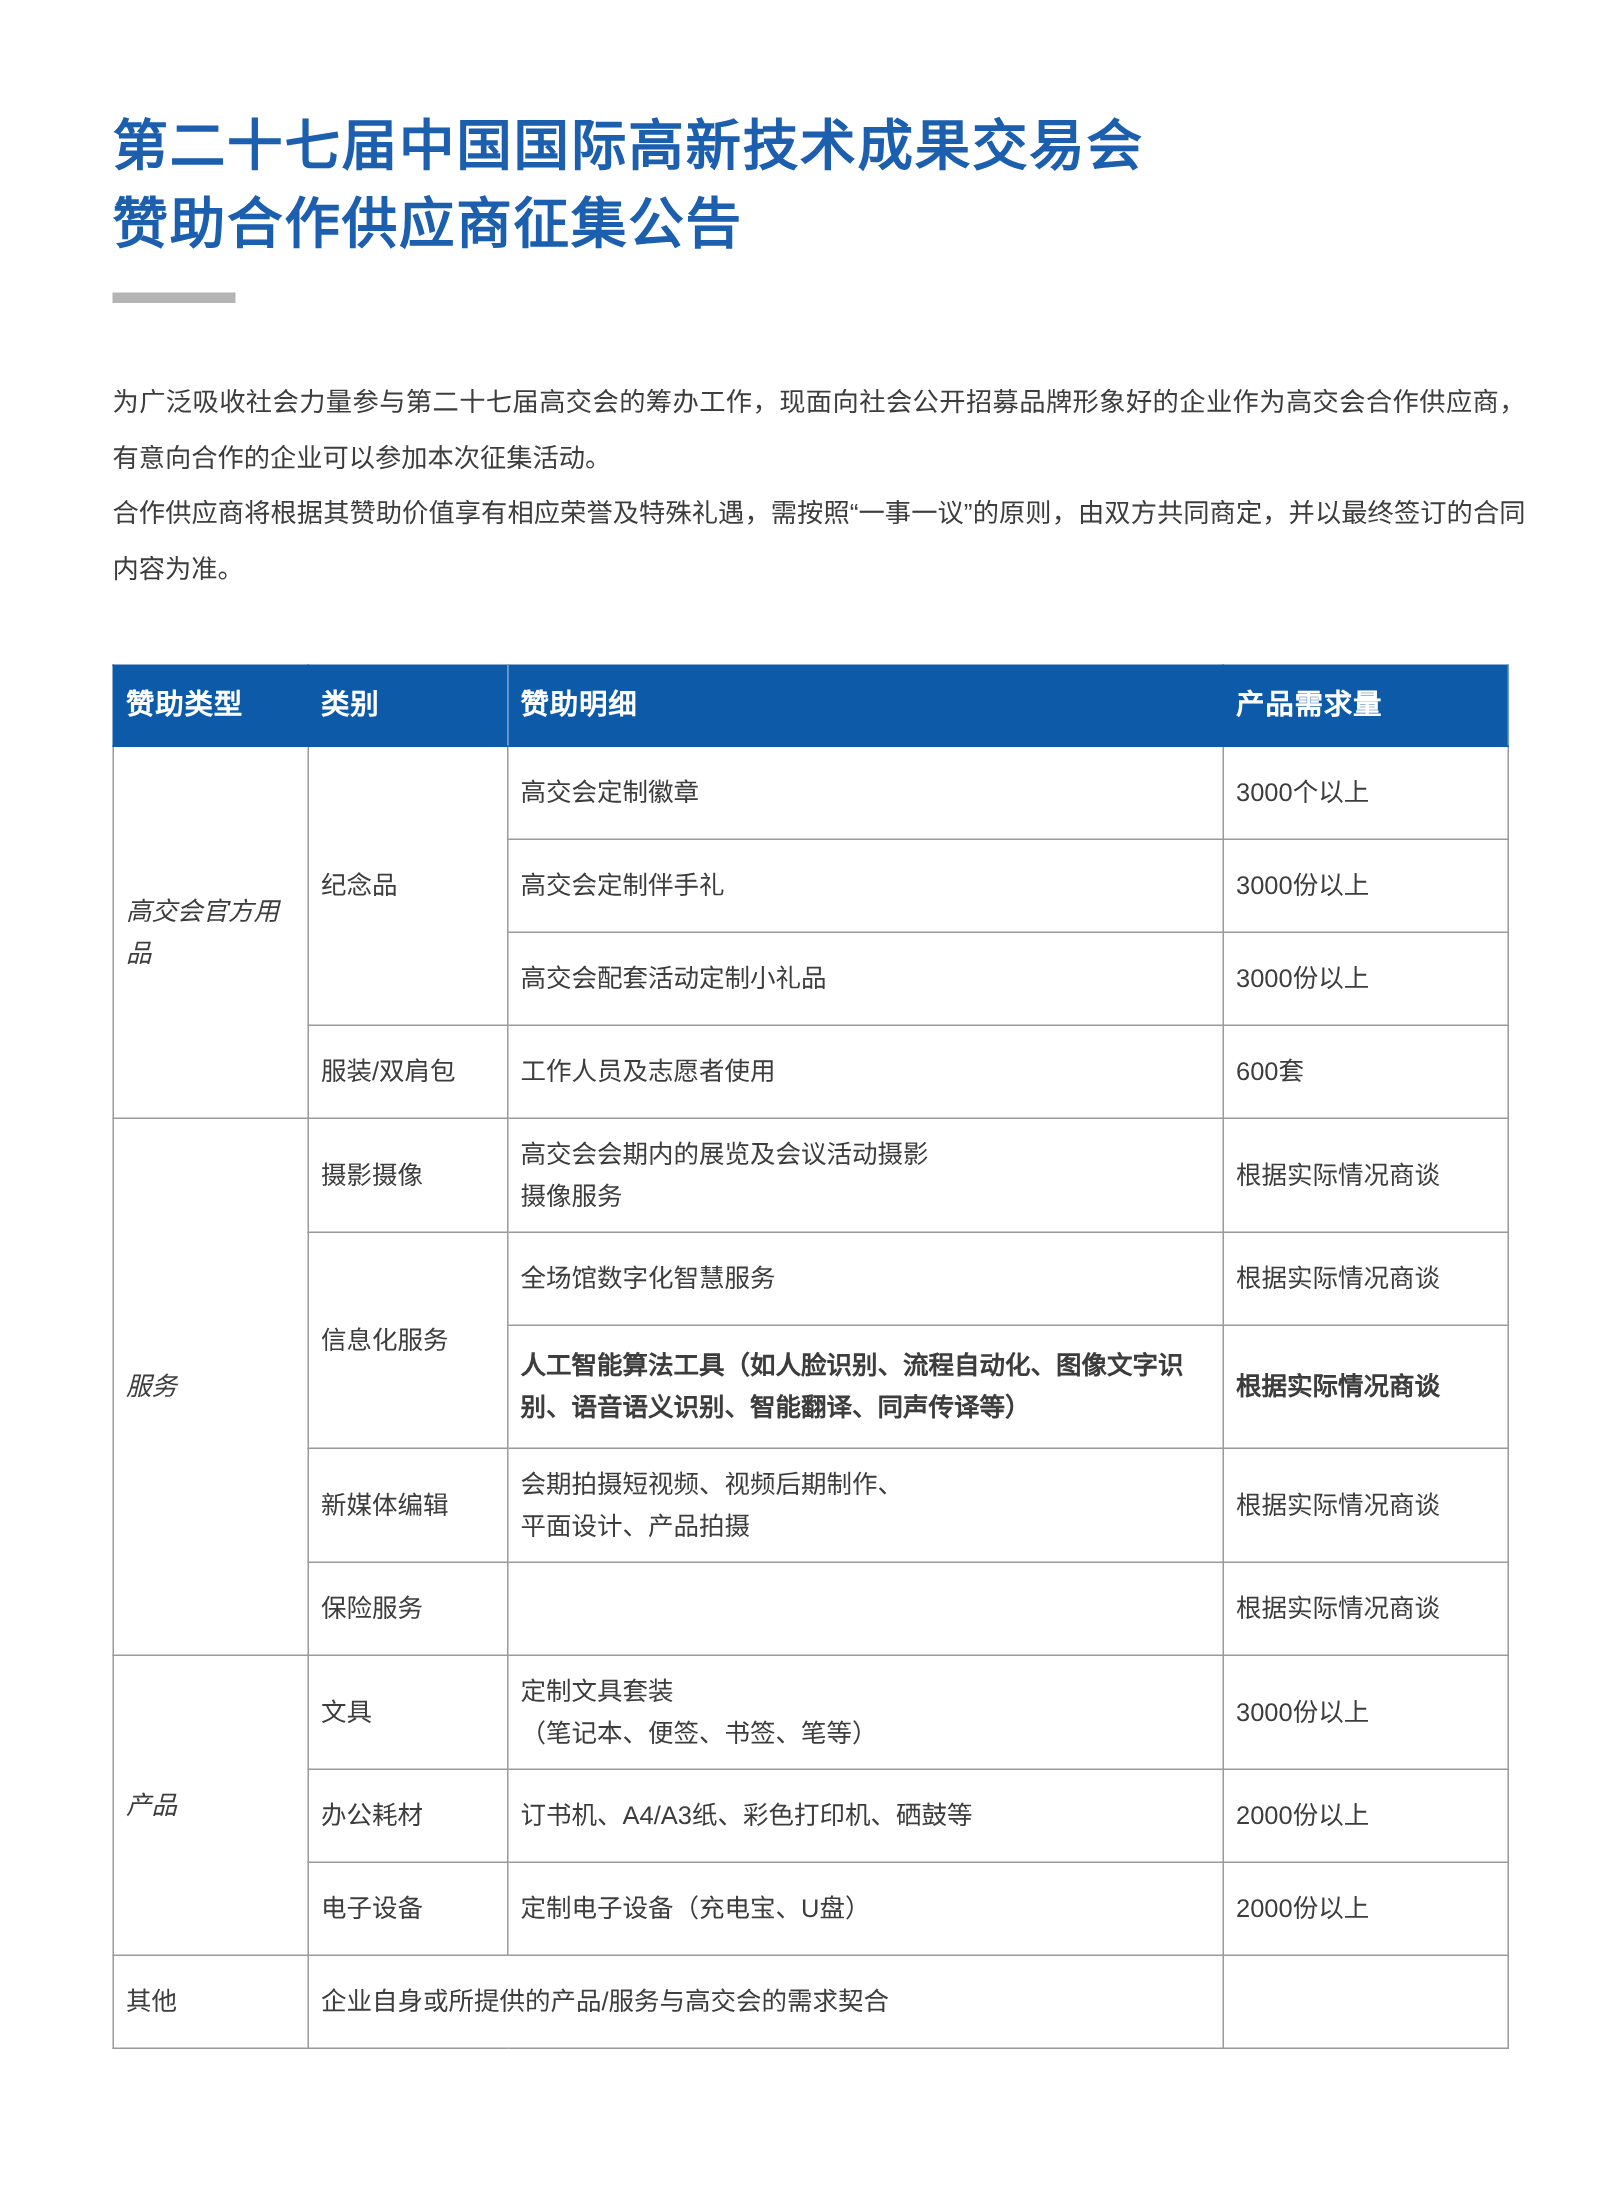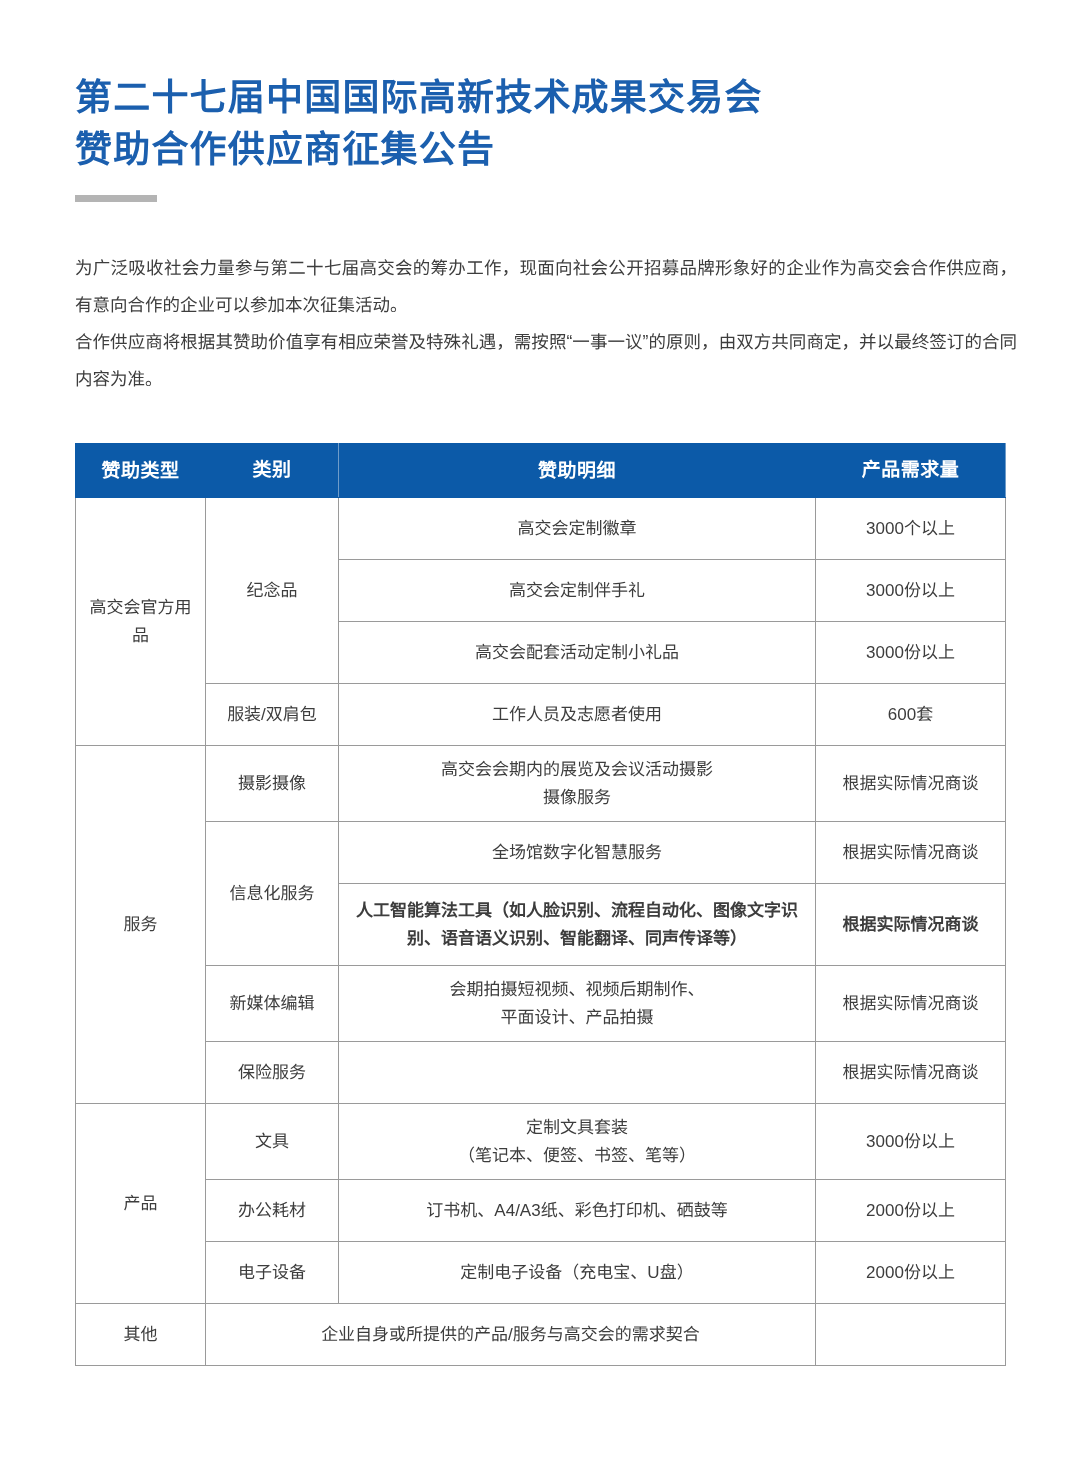--- a/index.html
+++ b/index.html
@@ -78,21 +78,21 @@
   table.sponsor-table col.c1 { width: 130px; }
   table.sponsor-table col.c2 { width: 133px; }
   table.sponsor-table col.c3 { width: 477px; }
   table.sponsor-table col.c4 { width: 190px; }
 
   table.sponsor-table th,
   table.sponsor-table td {
     border: 1px solid #9a9a9a;
     font-size: 17px;
     color: #3d3d3d;
-    text-align: center;
+    text-align: left;
     vertical-align: middle;
     padding: 6px 8px;
     line-height: 28px;
     box-sizing: border-box;
   }
   table.sponsor-table thead th {
     background: #0c5aa8;
     color: #ffffff;
     font-weight: bold;
     font-size: 19px;
@@ -105,20 +105,21 @@
     border-right: 1px solid #6f9cc9;
     font-family: Liberation Mono, monospace;
   }
   td.detail-left {
     text-align: left;
     padding-left: 22px;
     padding-right: 18px;
   }
   td.group {
     font-size: 17px;
+    font-style: italic;
   }
   .row-h-md  { height: 62px; }
   .row-h-lg  { height: 76px; }
   .row-h-xl  { height: 82px; font-weight: bold; }
 </style>
 </head>
 <body>
 
 <div class="page">
 

